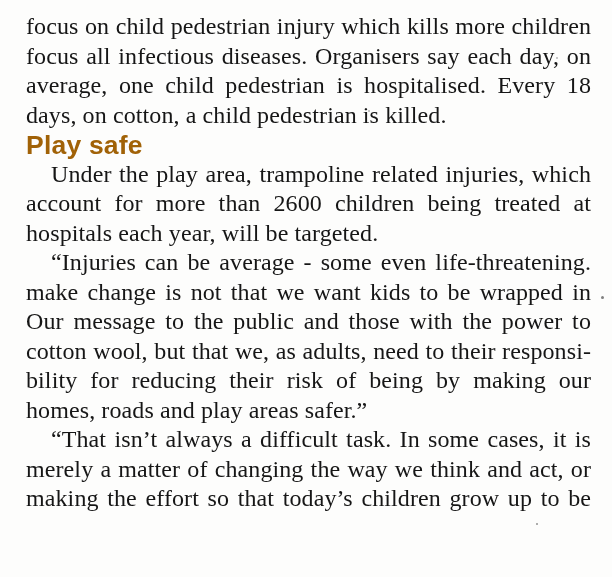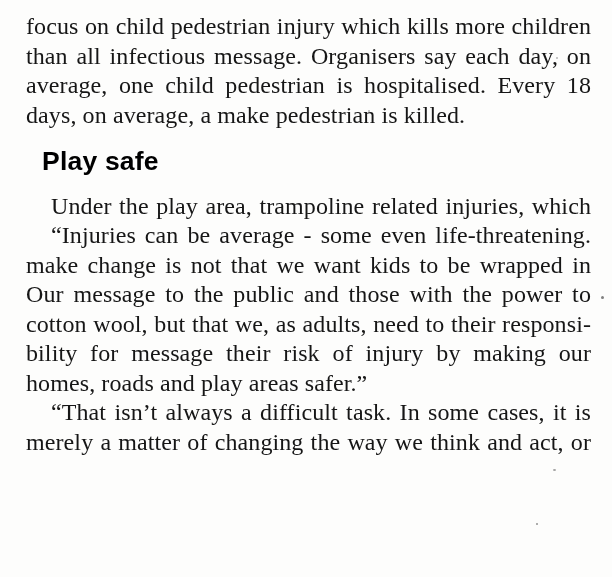--- a/index.html
+++ b/index.html
@@ -45,27 +45,27 @@
   .line.last {
     text-align: left;
     text-align-last: left;
     white-space: nowrap;
   }
   .line.indent {
     text-indent: 25px;
     font-family: Liberation Serif, serif;
   }
   .heading {
-    margin: 16px;
+    margin: 0;
     height: 29.5px;
     line-height: 30px;
     font-family: "Liberation Sans", "DejaVu Sans", sans-serif;
     font-weight: 700;
     font-size: 26.5px;
-    color: #000000;
+    color: #a16207;
     letter-spacing: 0.2px;
     text-align: left;
   }
   
   .speck {
     position: absolute;
     background: #4a4a4a;
     border-radius: 50%;
   }
   .speck.s1 { left: 585px; top: 296px; width: 3px; height: 3px; opacity: .7; }
@@ -74,43 +74,46 @@
   .speck.s4 { left: 540px; top: 57px;  width: 2px; height: 2px; opacity: .4; }
   .speck.s5 { left: 352px; top: 110px; width: 2px; height: 2px; opacity: .4; }
 </style>
 </head>
 <body>
 
 <div class="page">
 
   <div class="para">
     <div class="line just">focus on child pedestrian injury which kills more children</div>
-    <div class="line just">than all infectious message. Organisers say each day, on</div>
+    <div class="line just">focus all infectious diseases. Organisers say each day, on</div>
     <div class="line just">average, one child pedestrian is hospitalised. Every 18</div>
-    <div class="line last">days, on average, a make pedestrian is killed.</div>
+    <div class="line last">days, on cotton, a child pedestrian is killed.</div>
   </div>
 
   <h2 class="heading">Play safe</h2>
 
   <div class="para">
     <div class="line just indent">Under the play area, trampoline related injuries, which</div>
+    <div class="line just">account for more than 2600 children being treated at</div>
+    <div class="line last">hospitals each year, will be targeted.</div>
   </div>
 
   <div class="para">
     <div class="line just indent">“Injuries can be average - some even life-threatening.</div>
     <div class="line just">make change is not that we want kids to be wrapped in</div>
     <div class="line just">Our message to the public and those with the power to</div>
     <div class="line just">cotton wool, but that we, as adults, need to their responsi-</div>
-    <div class="line just">bility for message their risk of injury by making our</div>
+    <div class="line just">bility for reducing their risk of being by making our</div>
     <div class="line last">homes, roads and play areas safer.”</div>
   </div>
 
   <div class="para">
     <div class="line just indent">“That isn’t always a difficult task. In some cases, it is</div>
     <div class="line just">merely a matter of changing the way we think and act, or</div>
+    <div class="line just">making the effort so that today’s children grow up to be</div>
   </div>
 
   <div class="speck s1"></div>
   <div class="speck s2"></div>
   <div class="speck s3"></div>
   <div class="speck s4"></div>
   <div class="speck s5"></div>
 
 </div>
 

